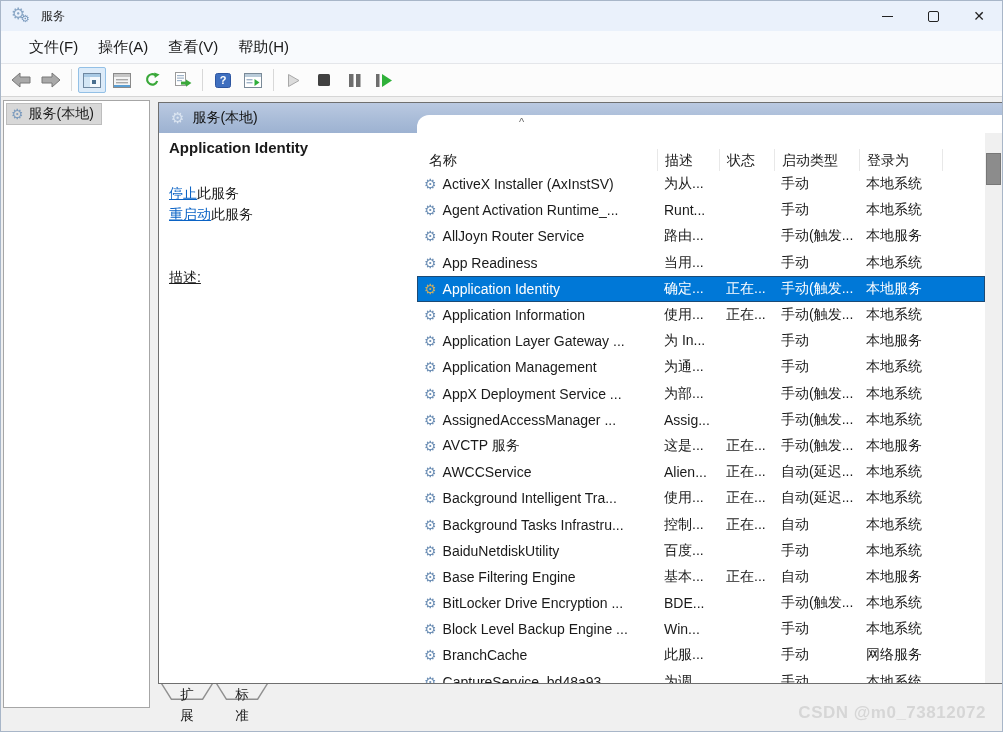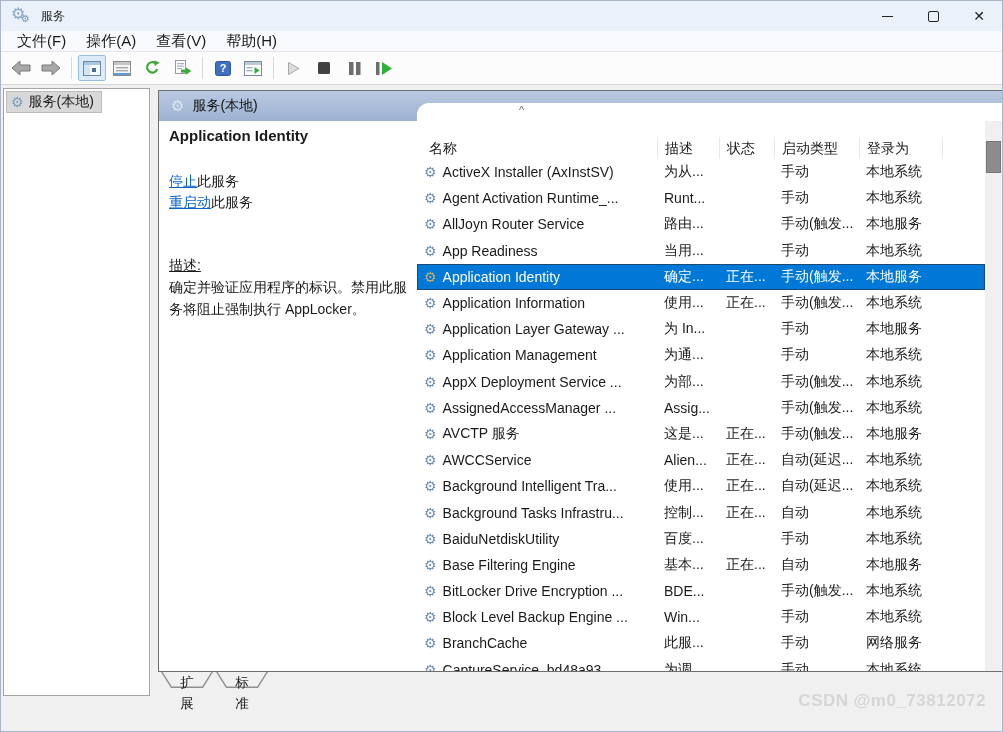--- a/index.html
+++ b/index.html
@@ -15,21 +15,21 @@
   .gear { font-family:"DejaVu Sans",sans-serif; line-height:1; display:inline-block; }
   .app-icon .g1 { position:absolute; left:0; top:0; font-size:16px; color:#8aa7c6; }
   .app-icon .g2 { position:absolute; left:10px; top:8px; font-size:10px; color:#7395ba; }
   .title-text { font-size:12px; }
   .win-controls { margin-left:auto; display:flex; height:100%; }
   .win-btn { width:46px; height:100%; display:flex; align-items:center; justify-content:center; }
   .glyph-min { width:11px; height:1px; background:#222; display:block; }
   .glyph-max { width:11px; height:11px; border:1px solid #222; border-radius:2px; display:block; }
   .glyph-close { font-size:14px; color:#222; }
   
-  .menubar { height:21px; background:#f8fafd; display:flex; align-items:center; padding-left:6px; border-bottom:1px solid #e4e6ea; }
+  .menubar { height:33px; background:#f8fafd; display:flex; align-items:center; padding-left:18px; border-bottom:1px solid #e4e6ea; }
   .menu-item { font-size:15px; padding:4px 10px; }
   
   .toolbar { height:33px; background:#fcfcfc; display:flex; align-items:center; padding-left:5px; border-bottom:1px solid #d6d6d6; }
   .tb-btn { width:28px; height:26px; display:flex; align-items:center; justify-content:center; border:1px solid transparent; border-radius:2px; margin:0 1px; }
   .tb-btn.active { background:#dcebf9; border-color:#93c0e6; }
   .tb-sep { width:1px; height:22px; background:#d8d8d8; margin:0 5px; }
   
   .workspace { position:relative; height:638px; background:#f0f0f0; }
   .tree-panel { position:absolute; left:2px; top:3px; width:147px; height:608px; background:#fff; border:1px solid #a6a6a6; padding:2px; }
   .tree-item { display:inline-flex; align-items:center; height:22px; padding:0 7px 0 4px; background:#d8d8d8; border:1px solid #bdbdbd; }
@@ -210,21 +210,20 @@
       <div class="svc-title">Application Identity</div>
       <div class="svc-links">
         <div>
           <span class="link">停止</span><span>此服务</span>
         </div>
         <div>
           <span class="link">重启动</span><span>此服务</span>
         </div>
       </div>
       <div class="svc-desc-label">描述:</div>
-      <div class="svc-desc">确定并验证应用程序的标识。禁用此服务将阻止强制执行 AppLocker。</div>
     </div>
 
     <div class="list-pane">
       <span class="sort-caret">^</span>
       <div class="lv-grid lv-header">
         <div class="hcell">名称</div>
         <div class="hcell">描述</div>
         <div class="hcell">状态</div>
         <div class="hcell">启动类型</div>
         <div class="hcell">登录为</div>

